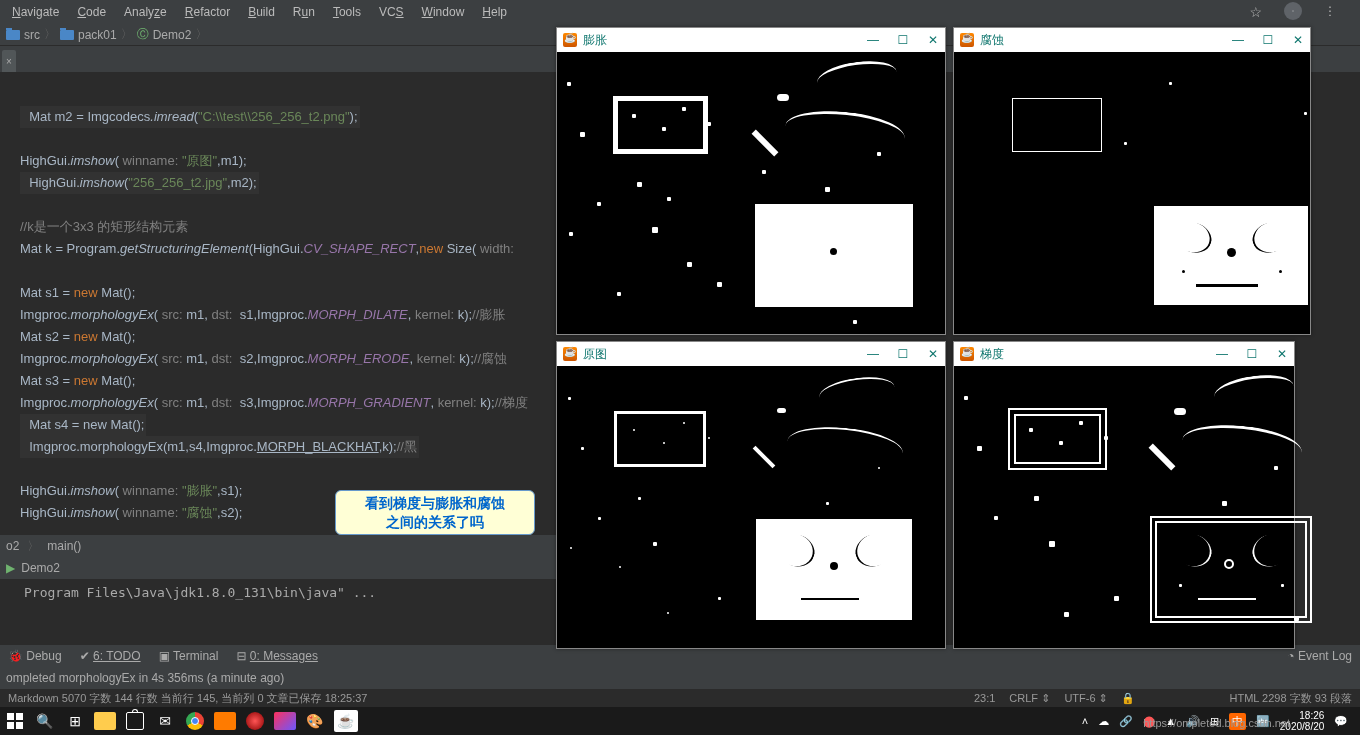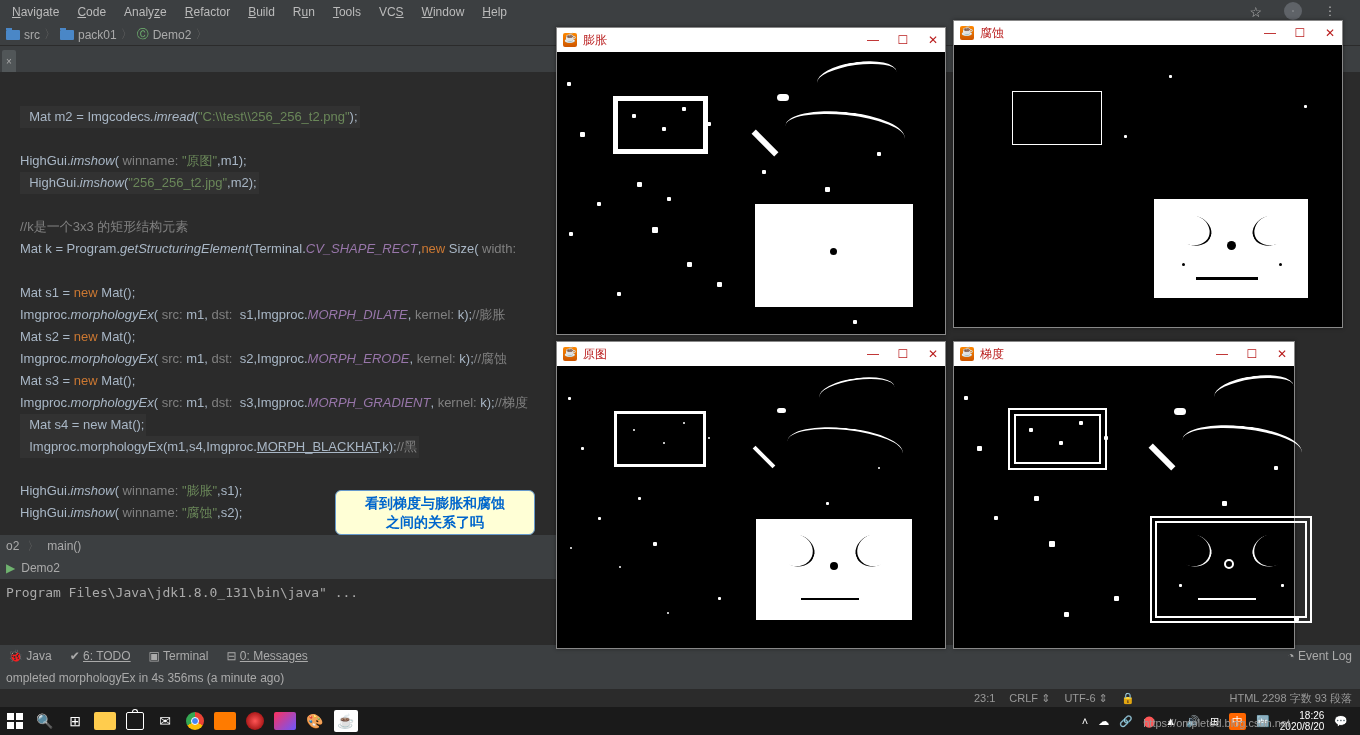--- a/index.html
+++ b/index.html
@@ -32,38 +32,38 @@
 .editor .darkbg { background: #323232; display: inline-block; padding: 0 2px; }
 
 .callout { position: absolute; left: 335px; top: 490px; width: 200px; height: 45px; background: #ffffd6; border: 1px solid #6699cc; border-radius: 6px; color: #0066cc; font-size: 14px; font-weight: bold; display: flex; align-items: center; justify-content: center; text-align: center; line-height: 1.3; }
 
 .navpath { position: absolute; top: 535px; left: 0; width: 556px; height: 22px; background: #3c3f41; color: #aaa; font-size: 12px; display: flex; align-items: center; padding: 0 6px; gap: 8px; }
 .navpath .sep { color: #666; }
 
 .runrow { position: absolute; top: 557px; left: 0; width: 556px; height: 22px; background: #3c3f41; display: flex; align-items: center; padding: 0 6px; font-size: 12px; color: #aaa; gap: 6px; }
 .runrow .play { color: #6fb36f; }
 
-.terminal { position: absolute; top: 579px; left: 0; width: 556px; height: 64px; background: #2b2b2b; color: #aaa; font-family: "Consolas", monospace; font-size: 13px; padding: 6px 6px; }
+.terminal { position: absolute; top: 579px; left: 0; width: 556px; height: 64px; background: #2b2b2b; color: #aaa; font-family: "Consolas", monospace; font-size: 13px; padding: 6px 24px; }
 
 .bottombar { position: absolute; top: 645px; left: 0; right: 0; height: 22px; background: #3c3f41; display: flex; align-items: center; font-size: 12px; color: #aaa; padding: 0 8px; gap: 18px; }
 .bottombar .right { margin-left: auto; display: flex; gap: 14px; }
 
 .buildmsg { position: absolute; top: 667px; left: 0; right: 0; height: 22px; background: #3c3f41; font-size: 12px; color: #aaa; display: flex; align-items: center; padding: 0 6px; }
 .statusline { position: absolute; top: 689px; left: 0; right: 0; height: 18px; background: #2b2b2b; font-size: 11px; color: #999; display: flex; align-items: center; justify-content: flex-end; padding: 0 8px; gap: 14px; }
 .statusline .left { margin-right: auto; }
 
 .taskbar { position: absolute; bottom: 0; left: 0; right: 0; height: 28px; background: #1a1a1a; display: flex; align-items: center; padding: 0 4px; gap: 8px; }
 .taskbar .ico { width: 22px; height: 22px; display: flex; align-items: center; justify-content: center; font-size: 14px; color: #fff; }
 .taskbar .rect { width: 22px; height: 18px; border-radius: 2px; }
 .taskbar .tray { margin-left: auto; display: flex; align-items: center; gap: 10px; color: #fff; font-size: 11px; padding-right: 8px; }
 .taskbar .clock { text-align: right; line-height: 1.1; font-size: 10px; }
 .taskbar .watermark { position: absolute; right: 70px; bottom: 6px; color: #999; font-size: 11px; }
 
 .imgwin { position: absolute; background: #000; border: 1px solid #888; box-shadow: 0 0 4px rgba(0,0,0,.4); }
-.imgwin .titlebar { height: 24px; background: #fff; display: flex; align-items: center; padding: 0 6px; font-size: 12px; color: #b91c1c; }
+.imgwin .titlebar { height: 24px; background: #fff; display: flex; align-items: center; padding: 0 6px; font-size: 12px; color: #0f766e; }
 .imgwin .titlebar .java-ico { width: 14px; height: 14px; background: linear-gradient(#f80,#c50); border-radius: 2px; margin-right: 6px; position: relative; }
 .imgwin .titlebar .java-ico::after { content: "☕"; font-size: 10px; position: absolute; top: -1px; left: 1px; color: #4a6; }
 .imgwin .titlebar .winctl { margin-left: auto; display: flex; gap: 18px; }
 .imgwin .titlebar .winctl span { width: 12px; text-align: center; cursor: pointer; font-family: sans-serif; }
 .imgwin .canvas { position: absolute; top: 24px; left: 0; right: 0; bottom: 0; background: #000; }
 
 .wrect { position: absolute; border: 3px solid #fff; }
 .wrect.thin { border-width: 2px; }
 .wfill { position: absolute; background: #fff; }
 .wdot { position: absolute; background: #fff; border-radius: 1px; }
@@ -114,21 +114,21 @@
   <div class="tab">×</div>
 </div>
 
 <div class="editor">
 <span class="darkbg">  <span>Mat m2 = </span><span class="cls">Imgcodecs</span><span class="mth">.imread</span><span>(</span><span class="str">"C:\\test\\256_256_t2.png"</span><span>);</span></span>
 
 <span>HighGui.</span><span class="mth">imshow</span><span>(</span><span class="param"> winname: </span><span class="str">"原图"</span><span>,m1);</span>
 <span class="darkbg"><span>  HighGui.</span><span class="mth">imshow</span><span>(</span><span class="str">"256_256_t2.jpg"</span><span>,m2);</span></span>
 
 <span class="cmt">//k是一个3x3 的矩形结构元素</span>
-<span>Mat k = Program.</span><span class="mth">getStructuringElement</span><span>(Terminal.</span><span class="cst">CV_SHAPE_RECT</span><span>,</span><span class="kw">new</span><span> Size(</span><span class="param"> width:</span>
+<span>Mat k = Program.</span><span class="mth">getStructuringElement</span><span>(HighGui.</span><span class="cst">CV_SHAPE_RECT</span><span>,</span><span class="kw">new</span><span> Size(</span><span class="param"> width:</span>
 
 <span>Mat s1 = </span><span class="kw">new</span><span> Mat();</span>
 <span>Imgproc.</span><span class="mth">morphologyEx</span><span>(</span><span class="param"> src: </span><span>m1,</span><span class="param"> dst: </span><span> s1,Imgproc.</span><span class="cst">MORPH_DILATE</span><span>,</span><span class="param"> kernel: </span><span>k);</span><span class="cmt">//膨胀</span>
 <span>Mat s2 = </span><span class="kw">new</span><span> Mat();</span>
 <span>Imgproc.</span><span class="mth">morphologyEx</span><span>(</span><span class="param"> src: </span><span>m1,</span><span class="param"> dst: </span><span> s2,Imgproc.</span><span class="cst">MORPH_ERODE</span><span>,</span><span class="param"> kernel: </span><span>k);</span><span class="cmt">//腐蚀</span>
 <span>Mat s3 = </span><span class="kw">new</span><span> Mat();</span>
 <span>Imgproc.</span><span class="mth">morphologyEx</span><span>(</span><span class="param"> src: </span><span>m1,</span><span class="param"> dst: </span><span> s3,Imgproc.</span><span class="cst">MORPH_GRADIENT</span><span>,</span><span class="param"> kernel: </span><span>k);</span><span class="cmt">//梯度</span>
 <span class="darkbg"><span>  Mat s4 = new Mat();</span></span>
 <span class="darkbg"><span>  Imgproc.morphologyEx(m1,s4,Imgproc.</span><span style="text-decoration:underline">MORPH_BLACKHAT</span><span>,k);</span><span class="cmt">//黑</span></span>
 
@@ -146,32 +146,33 @@
 </div>
 
 <div class="runrow">
   <span class="play">▶</span>
   <span>Demo2</span>
 </div>
 
 <div class="terminal">Program Files\Java\jdk1.8.0_131\bin\java" ...</div>
 
 <div class="bottombar">
-  <span>🐞 <span>Java</span></span>
+  <span>🐞 <span>Debug</span></span>
   <span>✔ <u>6: TODO</u></span>
   <span>▣ <span>Terminal</span></span>
   <span>⊟ <u>0: Messages</u></span>
   <div class="right">
     <span>◔ <span>Event Log</span></span>
   </div>
 </div>
 
 <div class="buildmsg">ompleted morphologyEx in 4s 356ms (a minute ago)</div>
 
 <div class="statusline">
+  <span class="left">Markdown  5070 字数  144 行数  当前行 145, 当前列 0  文章已保存 18:25:37</span>
   <span>23:1</span>
   <span><span>CRLF</span> ⇕</span>
   <span><span>UTF-6</span> ⇕</span>
   <span>🔒</span>
   <span style="margin-left:80px">HTML  2298 字数  93 段落</span>
 </div>
 
 <div class="imgwin" style="left:556px;top:27px;width:390px;height:308px">
   <div class="titlebar">
       <span class="java-ico"></span>
@@ -206,21 +207,21 @@
     <div class="wdot" style="left:340px;top:250px;width:5px;height:5px"></div>
     <div class="wdot" style="left:296px;top:268px;width:4px;height:4px"></div>
     <div class="wdot" style="left:60px;top:240px;width:4px;height:4px"></div>
     <div class="wdot" style="left:130px;top:210px;width:5px;height:5px"></div>
     <div class="wdot" style="left:75px;top:62px;width:4px;height:4px"></div>
     <div class="wdot" style="left:105px;top:75px;width:4px;height:4px"></div>
     <div class="wdot" style="left:125px;top:55px;width:4px;height:4px"></div>
   </div>
 </div>
 
-<div class="imgwin" style="left:953px;top:20px;width:390px;height:308px">
+<div class="imgwin" style="left:953px;top:27px;width:358px;height:308px">
   <div class="titlebar">
       <span class="java-ico"></span>
       <span>腐蚀</span>
     <div class="winctl">
         <span>—</span>
         <span>☐</span>
         <span>✕</span>
       </div>
   </div>
   <div class="canvas">

